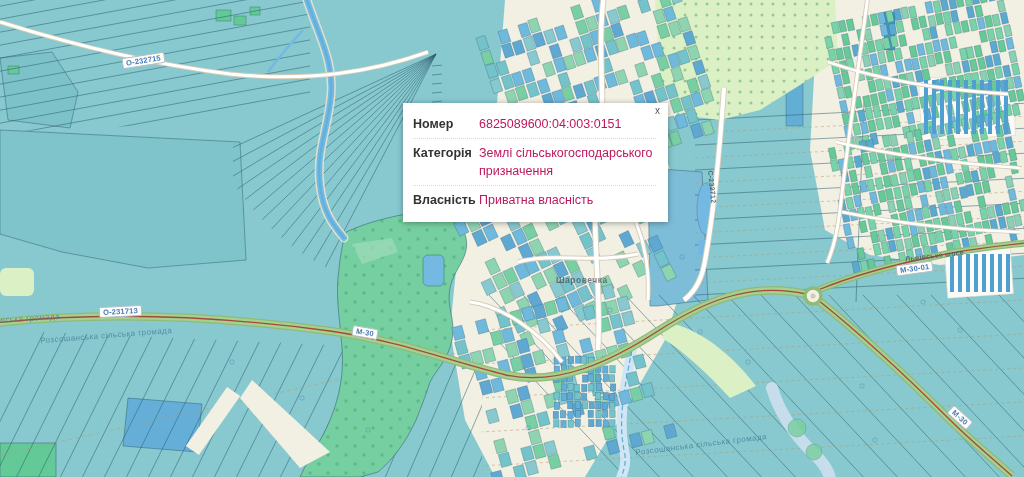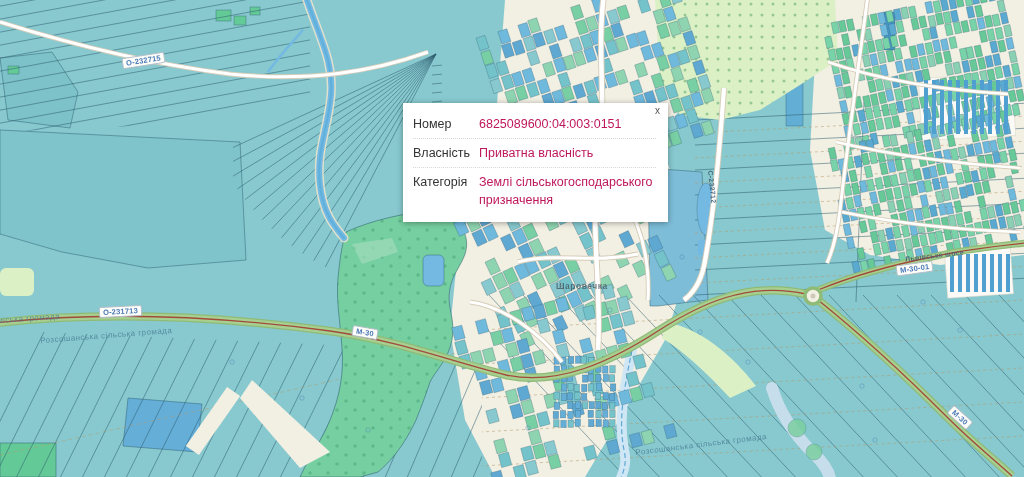--- a/index.html
+++ b/index.html
@@ -16,27 +16,27 @@
   #badge-o232715{left:122px;top:55px;transform:rotate(-9deg);}
   #badge-o231713{left:99px;top:306px;transform:rotate(-3deg);}
   #badge-m30-west{left:352px;top:327px;transform:rotate(10deg);}
   #badge-m30-01{left:896px;top:263px;transform:rotate(-8deg);}
   #badge-m30-east{left:947px;top:412px;transform:rotate(42deg);}
   #roadname-c232712{left:714px;top:170px;transform:rotate(84deg);transform-origin:0 0;}
   #roadname-lvivske{left:905px;top:252px;transform:rotate(-7deg);}
   #boundary-city{left:-60px;top:316px;transform:rotate(-4deg);}
   #boundary-rural-west{left:40px;top:331px;transform:rotate(-4.5deg);}
   #boundary-rural-east{left:635px;top:440px;transform:rotate(-7deg);}
-  #label-village{left:556px;top:281px;}
+  #label-village{left:556px;top:275px;}
 
   .popup{position:absolute;left:403px;top:103px;width:243px;background:#ffffff;
          box-shadow:0 1px 6px rgba(0,0,0,.35);padding:7px 12px 7px 10px;z-index:10;}
   .popup-row{display:flex;padding:5px 0;font-size:12.5px;line-height:1.45;}
   .popup-row + .popup-row{border-top:1px dotted #d8d8d8;}
-  .popup-label{flex:0 0 66px;font-weight:normal;color:#333;}
+  .popup-label{flex:0 0 66px;font-weight:bold;color:#333;}
   .popup-value{flex:1;color:#be185d;}
   .popup-close{position:absolute;top:1px;right:6px;font-size:10px;color:#555;cursor:pointer;
                background:none;border:none;padding:2px;font-family:inherit;line-height:1;}
 </style>
 </head>
 <body>
 
 <div class="stage">
   <svg id="map-svg" width="1024" height="477" viewBox="0 0 1024 477">
       <defs>
@@ -1040,21 +1040,21 @@
   <div class="maplabel boundary" id="boundary-rural-east">Розсошанська сільська громада</div>
   <div class="maplabel village" id="label-village">Шаровечка</div>
 
   <div class="popup">
     <button class="popup-close">x</button>
     <div class="popup-row">
       <div class="popup-label">Номер</div>
       <div class="popup-value">6825089600:04:003:0151</div>
     </div>
     <div class="popup-row">
+      <div class="popup-label">Категорія</div>
+      <div class="popup-value">Землі сільськогосподарського призначення</div>
+    </div>
+    <div class="popup-row">
       <div class="popup-label">Власність</div>
       <div class="popup-value">Приватна власність</div>
-    </div>
-    <div class="popup-row">
-      <div class="popup-label">Категорія</div>
-      <div class="popup-value">Землі сільськогосподарського призначення</div>
     </div>
   </div>
 </div>
 
 </body></html>

